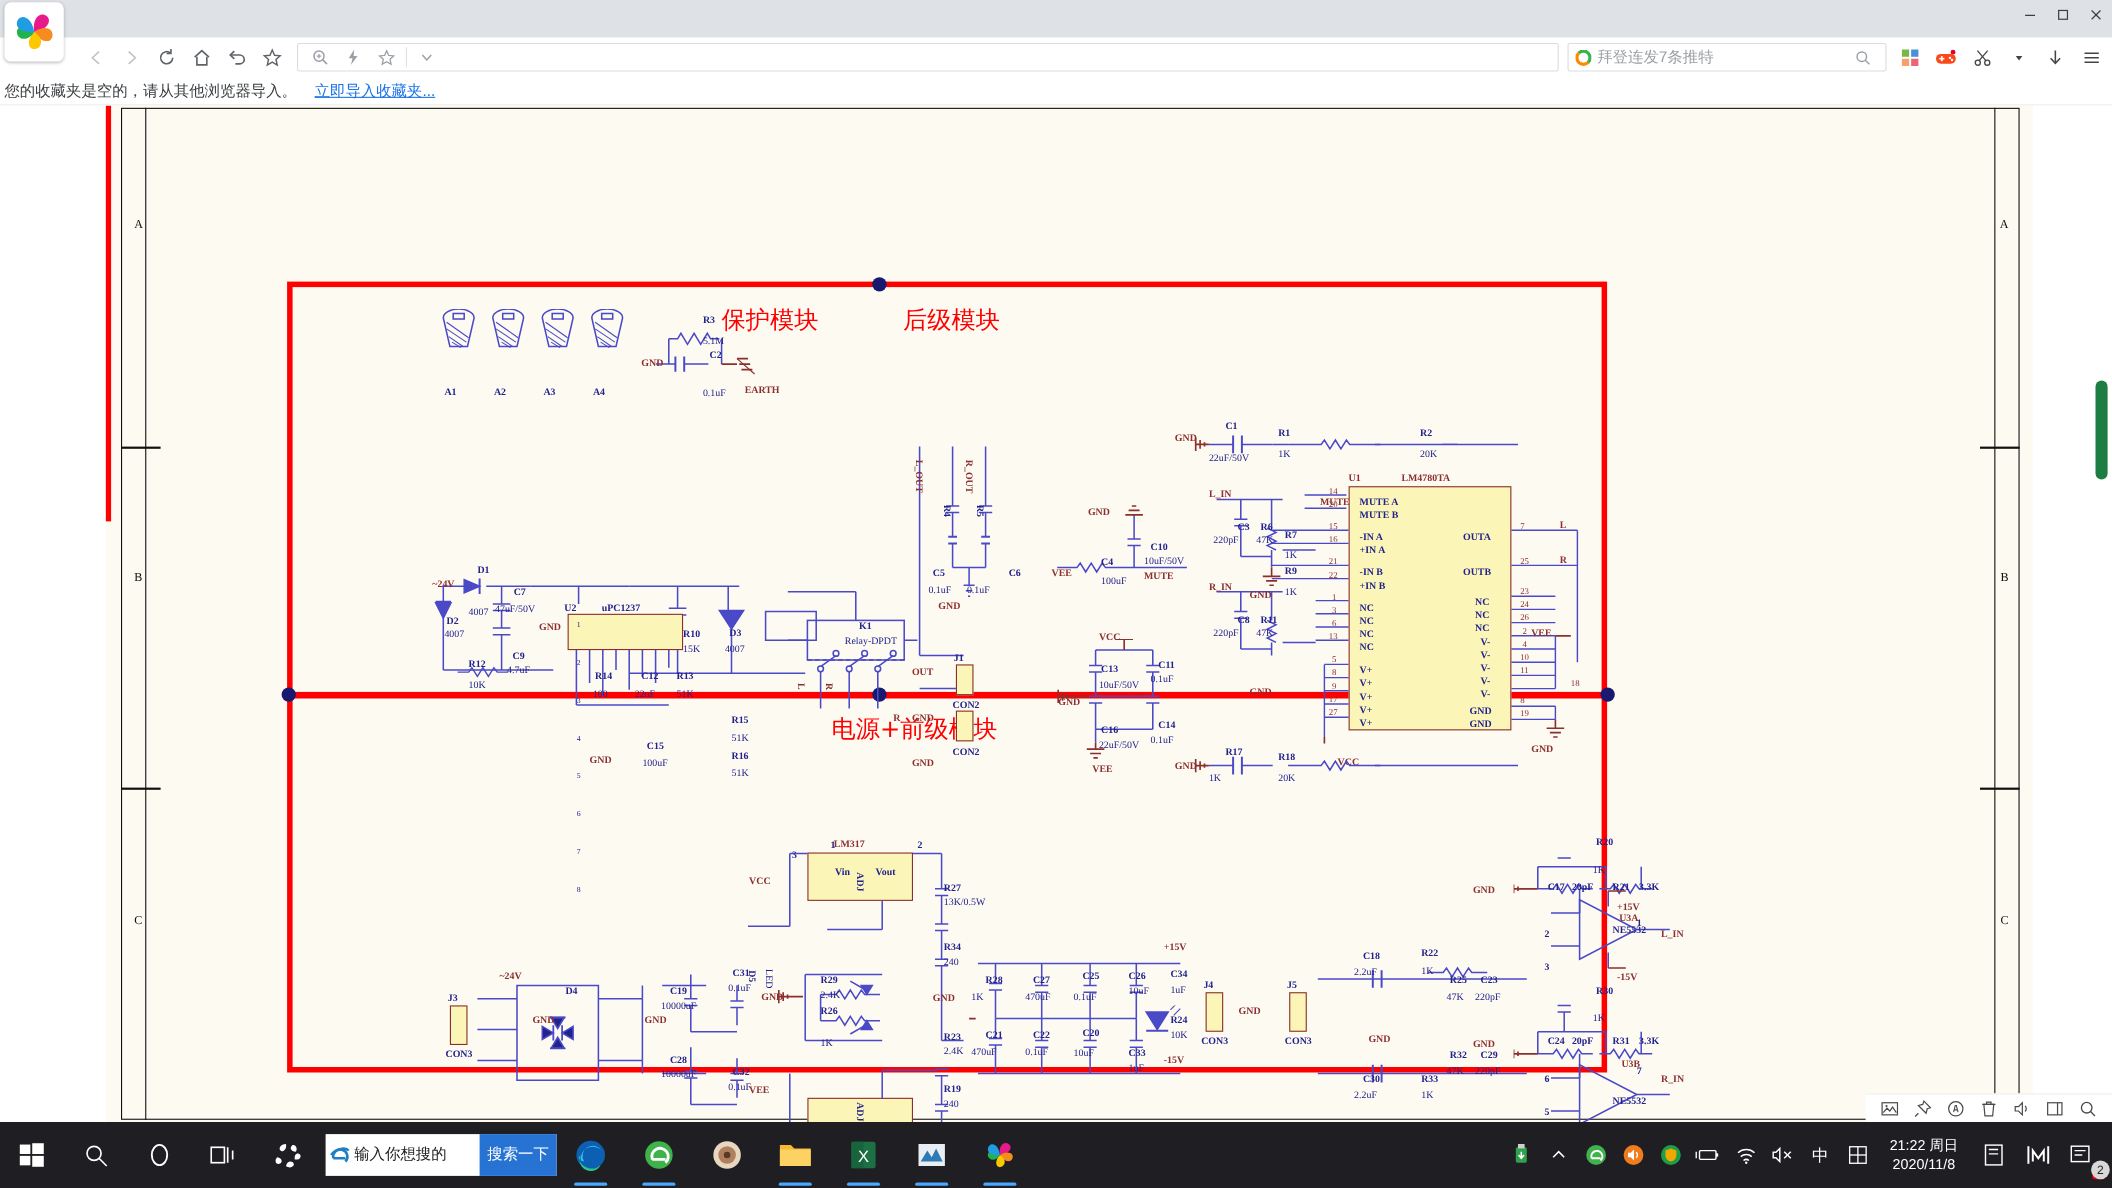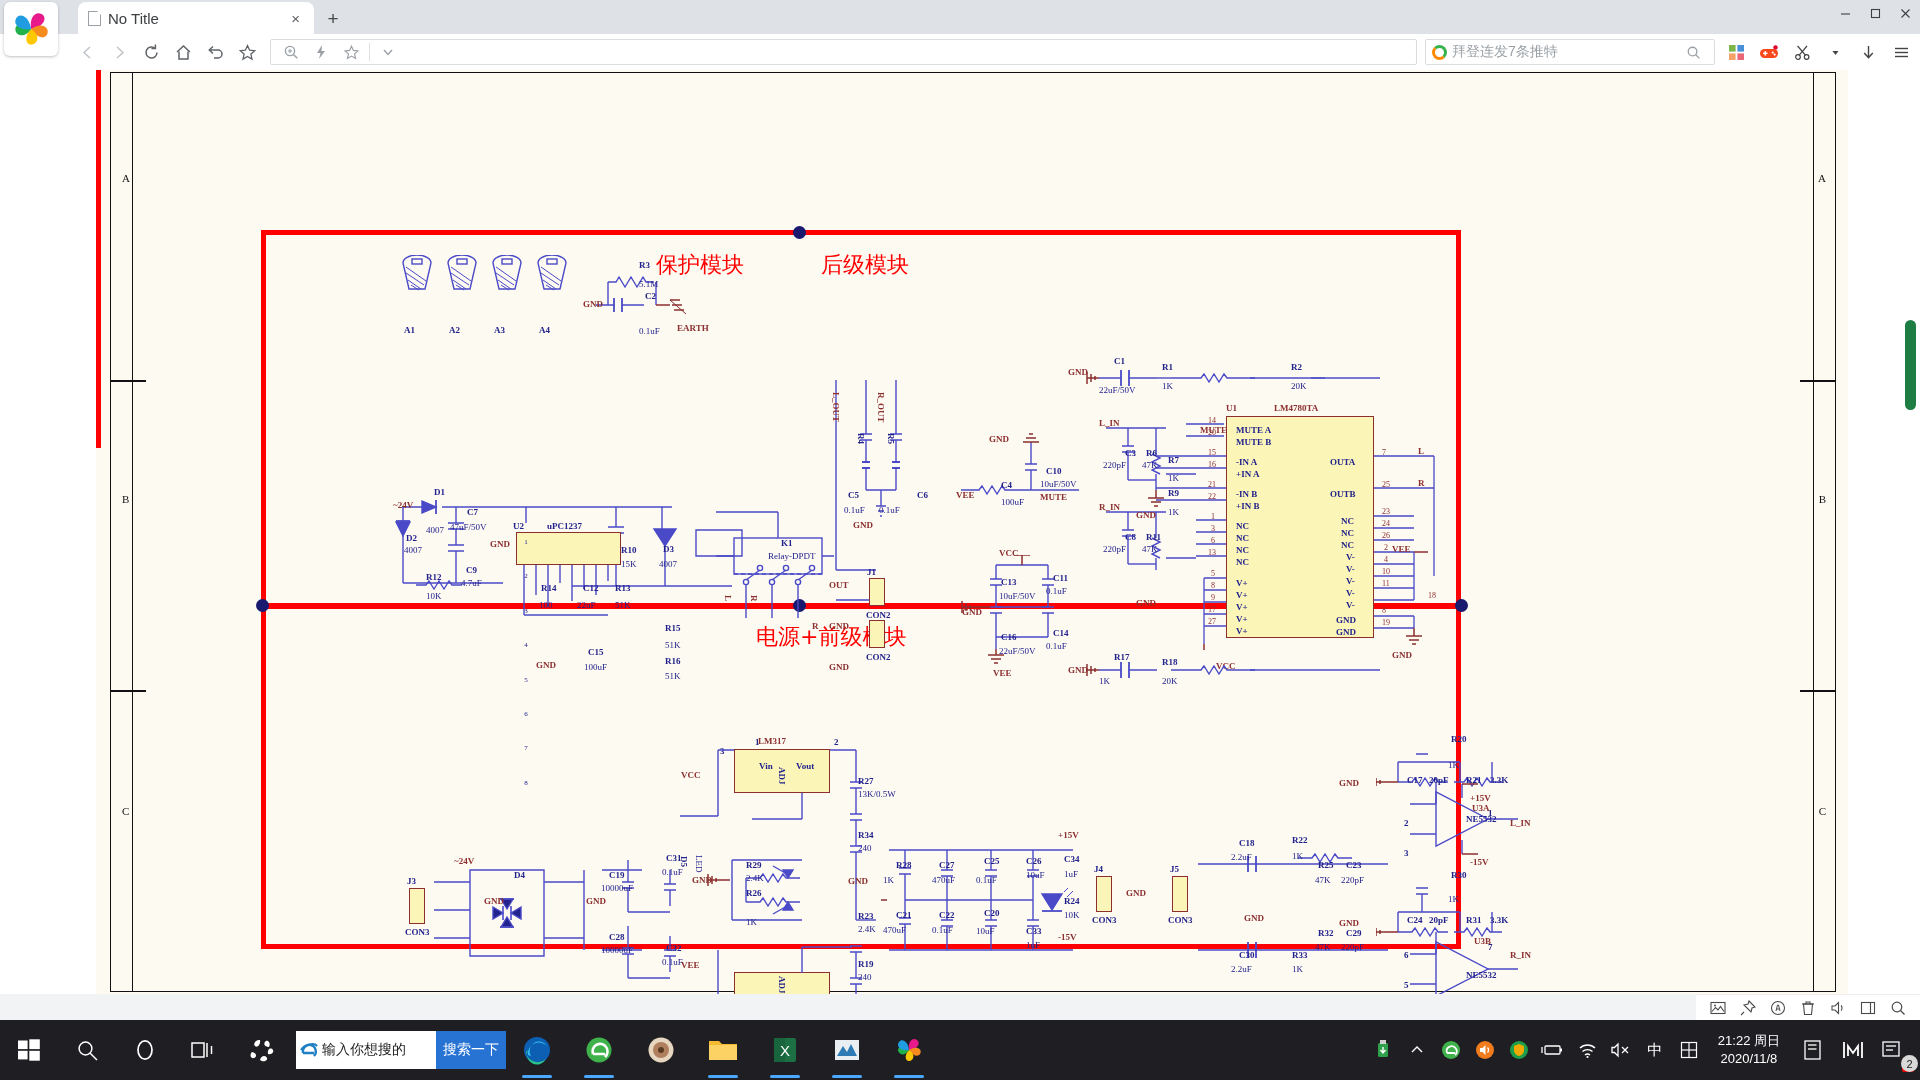--- a/index.html
+++ b/index.html
@@ -161,28 +161,20 @@
         <g transform="translate(24,24)">
           <path d="M0,0 C-2,-14 6,-20 12,-16 C18,-12 14,-2 0,0Z" fill="#e8198b"></path>
           <path d="M0,0 C12,-8 20,-2 18,5 C16,12 6,10 0,0Z" fill="#f68b1f"></path>
           <path d="M0,0 C10,6 8,16 1,17 C-6,18 -8,8 0,0Z" fill="#fdc800"></path>
           <path d="M0,0 C-6,10 -16,8 -17,1 C-18,-6 -8,-8 0,0Z" fill="#21b24b"></path>
           <path d="M0,0 C-14,2 -20,-6 -16,-12 C-12,-18 -2,-14 0,0Z" fill="#1f9de0"></path>
         </g>
       </svg>
     </div>
 
-    <div class="tabstrip">
-      <div class="tab">
-        <span class="page-ico"></span>
-        <span class="tab-title">No Title</span>
-        <span class="tab-close">×</span>
-      </div>
-      <div class="newtab">+</div>
-    </div>
 
     <div class="wincontrols">
       <div class="wc">
         <svg width="11" height="11" viewBox="0 0 11 11">
             <line x1="1" y1="6" x2="10" y2="6" stroke="#3c4043" stroke-width="1.1"></line>
           </svg>
       </div>
       <div class="wc">
         <svg width="11" height="11" viewBox="0 0 11 11">
             <rect x="1.5" y="1.5" width="8" height="8" fill="none" stroke="#3c4043" stroke-width="1.1"></rect>
@@ -313,20 +305,24 @@
       <div class="navbtn">
         <svg width="17" height="17" viewBox="0 0 17 17">
             <line x1="2" y1="4.5" x2="15" y2="4.5" stroke="#444" stroke-width="1.4"></line>
             <line x1="2" y1="8.5" x2="15" y2="8.5" stroke="#444" stroke-width="1.4"></line>
             <line x1="2" y1="12.5" x2="15" y2="12.5" stroke="#444" stroke-width="1.4"></line>
           </svg>
       </div>
     </div>
   </div>
 
+  <div class="bookmarkbar">
+    <span>您的收藏夹是空的，请从其他浏览器导入。</span>
+    <span class="bm-import">立即导入收藏夹...</span>
+  </div>
 
   <div class="pdfarea">
     <div class="pdf-leftgutter"></div>
 
     <div class="pdf-page">
 
       <div class="sheet">
         <div class="frame-outer"></div>
         <div class="frame-inner"></div>
 

